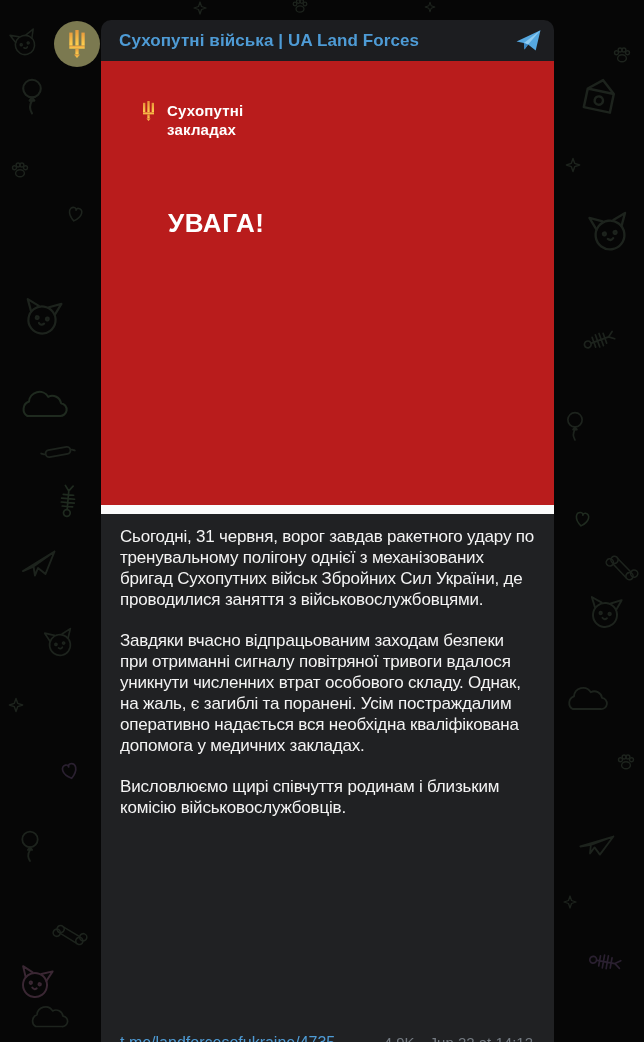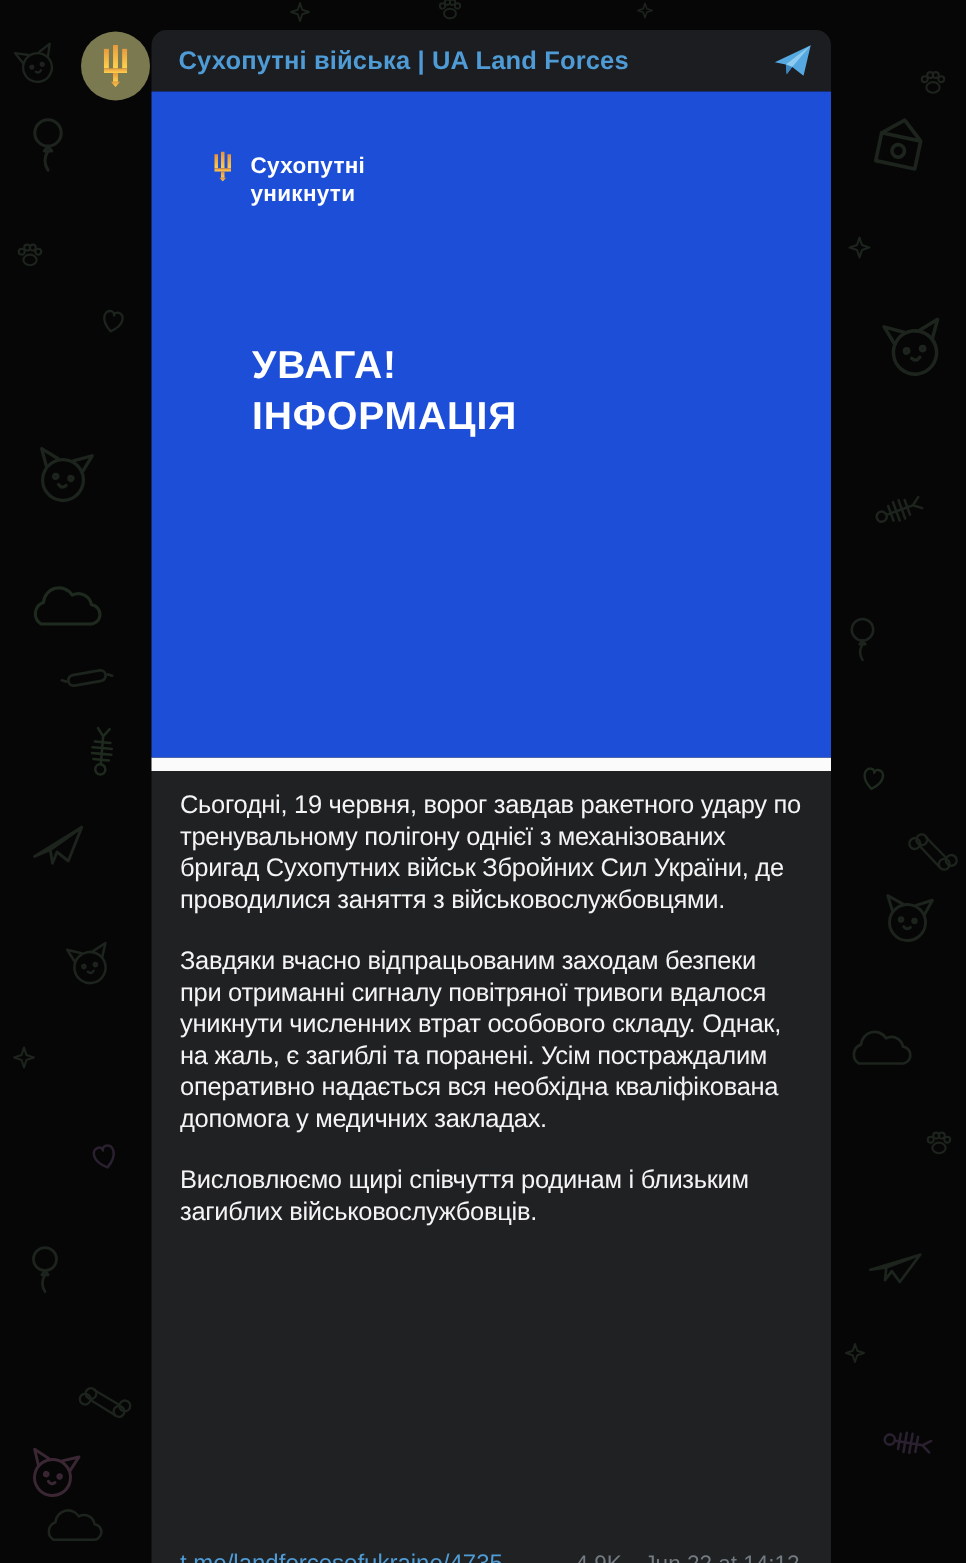--- a/index.html
+++ b/index.html
@@ -8,25 +8,25 @@
   .bg-doodles{position:absolute;inset:0;z-index:0;}
   .bg-doodles g.dd{stroke:#1d231d;fill:none;stroke-width:1.3;stroke-linecap:round;stroke-linejoin:round;}
   .avatar{position:absolute;left:54px;top:21px;width:46px;height:46px;border-radius:50%;
           background:#7b7950;display:flex;align-items:center;justify-content:center;z-index:3;}
   .card{position:absolute;left:101px;top:20px;width:453px;z-index:2;}
   .card-header{height:41px;background:#1c1d20;border-radius:10px 10px 0 0;display:flex;
                align-items:center;padding:0 12px 0 18px;}
   .channel-title{flex:1;font-size:17px;font-weight:bold;color:#4e9bd5;white-space:nowrap;
                  overflow:hidden;letter-spacing:0.1px;cursor:pointer;}
   .plane-btn{width:28px;height:24px;display:flex;align-items:center;justify-content:center;cursor:pointer;}
-  .post-image{position:relative;height:444px;background:#1d4ed8;cursor:pointer;}
+  .post-image{position:relative;height:444px;background:#b91c1c;cursor:pointer;}
   .img-logo{position:absolute;left:39px;top:40px;display:flex;gap:10px;align-items:flex-start;}
   .img-logo-text{font-size:15px;font-weight:bold;color:#ffffff;line-height:19px;letter-spacing:0.2px;}
   .img-heading{position:absolute;left:67px;top:145px;font-size:26px;font-weight:bold;color:#ffffff;
-               line-height:34px;letter-spacing:0.6px;margin-top:20px;}
+               line-height:34px;letter-spacing:0.6px;}
   .img-white-strip{height:9px;background:#fbfbfb;}
   .post-body{background:#202123;padding:12px 20px 20px 19px;min-height:520px;}
   .post-body p{margin:0 0 20px 0;font-size:17px;line-height:21px;color:#f4f4f4;letter-spacing:-0.2px;}
   .post-footer{position:absolute;left:120px;top:1034px;width:413px;display:flex;
                justify-content:space-between;align-items:flex-start;z-index:4;}
   .footer-link{color:#4f9cd6;font-size:16px;cursor:pointer;}
   .footer-meta{color:#747b82;font-size:15px;}
   .footer-meta .sep{margin:0 5px;}
 </style>
 </head>
@@ -235,35 +235,34 @@
             <rect x="8.6" y="0" width="2.8" height="13.4"></rect>
             <rect x="3.4" y="2.2" width="2.8" height="11.2"></rect>
             <rect x="13.8" y="2.2" width="2.8" height="11.2"></rect>
             <rect x="3.4" y="13.4" width="13.2" height="2.6"></rect>
             <rect x="8.6" y="16" width="2.8" height="5"></rect>
             <path d="M7.4 21 h5.2 L10 24 Z"></path>
           </g>
         </svg>
         <div class="img-logo-text">
           <div>Сухопутні</div>
-          <div>уникнути</div>
+          <div>закладах</div>
         </div>
       </div>
       <div class="img-heading">
         <div>УВАГА!</div>
-        <div>ІНФОРМАЦІЯ</div>
       </div>
     </div>
 
     <div class="img-white-strip"></div>
 
     <div class="post-body">
-      <p>Сьогодні, 19 червня, ворог завдав ракетного удару по тренувальному полігону однієї з механізованих бригад Сухопутних військ Збройних Сил України, де проводилися заняття з військовослужбовцями.</p>
+      <p>Сьогодні, 31 червня, ворог завдав ракетного удару по тренувальному полігону однієї з механізованих бригад Сухопутних військ Збройних Сил України, де проводилися заняття з військовослужбовцями.</p>
       <p>Завдяки вчасно відпрацьованим заходам безпеки при отриманні сигналу повітряної тривоги вдалося уникнути численних втрат особового складу. Однак, на жаль, є загиблі та поранені. Усім постраждалим оперативно надається вся необхідна кваліфікована допомога у медичних закладах.</p>
-      <p>Висловлюємо щирі співчуття родинам і близьким загиблих військовослужбовців.</p>
+      <p>Висловлюємо щирі співчуття родинам і близьким комісію військовослужбовців.</p>
     </div>
   </div>
 
   <div class="post-footer">
     <span class="footer-link">t.me/landforcesofukraine/4735</span>
     <span class="footer-meta">
       <span>4.9K</span><span class="sep">·</span><span>Jun 22 at 14:12</span>
     </span>
   </div>
 

